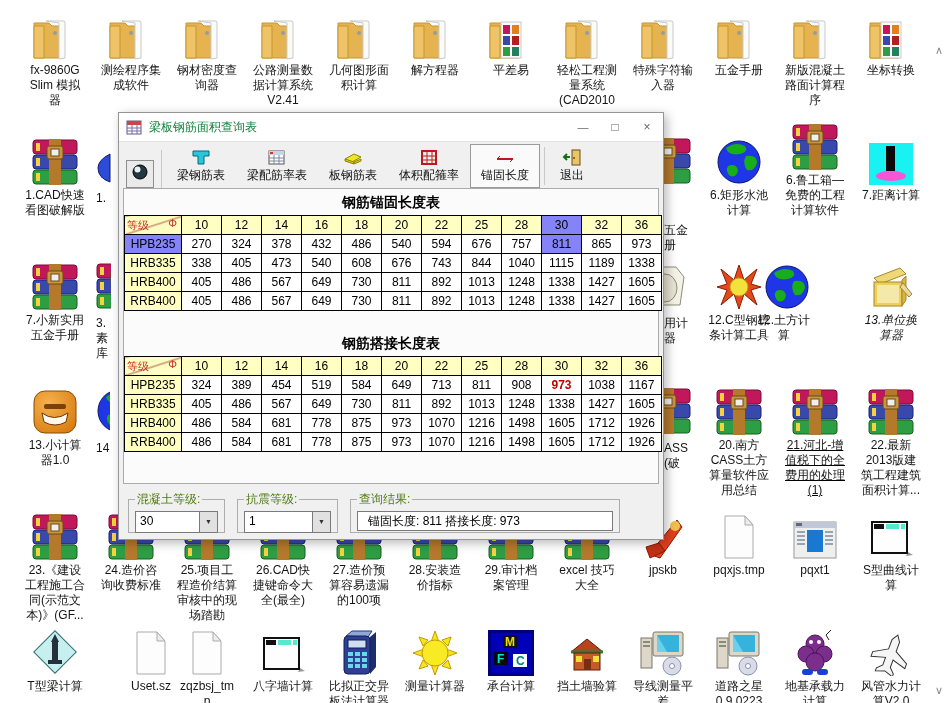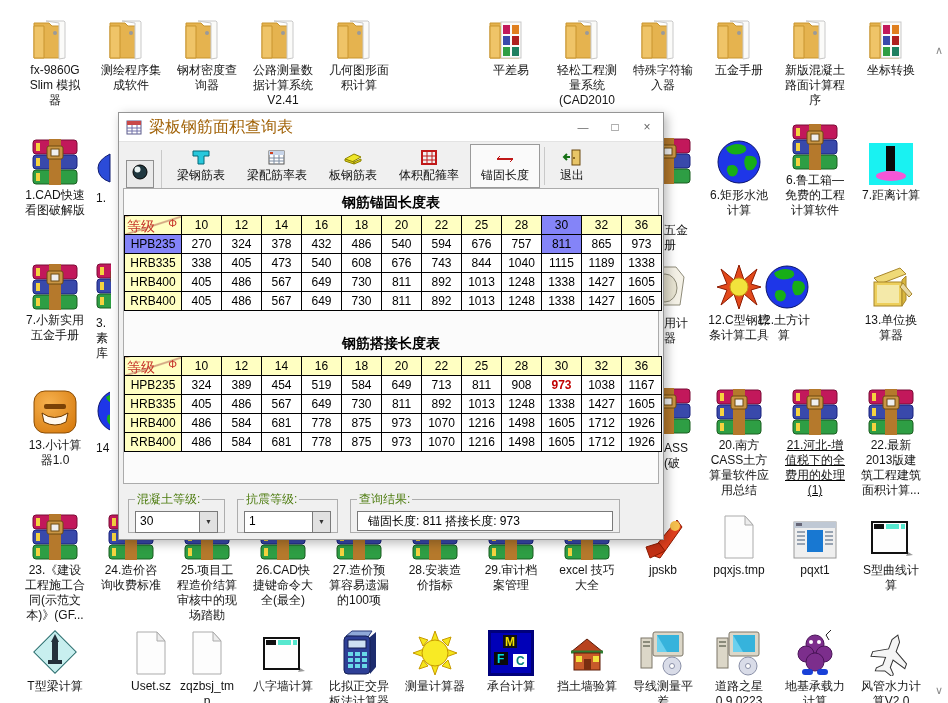--- a/index.html
+++ b/index.html
@@ -12,21 +12,21 @@
   .ic-label{margin-top:3px;font-size:12px;line-height:15px;text-align:center;color:#151515;word-break:break-all;}
   .desk-icon.frag{align-items:flex-start;}
   .frag .ic-img{justify-content:flex-start;}
   .frag .ic-label{text-align:left;}
   .scroll-glyph{position:absolute;right:2px;width:14px;text-align:center;font-size:11px;color:#8a8a8a;z-index:2;}
   
   .dialog{position:absolute;left:118px;top:112px;width:544px;height:426px;background:#F0F0F0;
           border:1px solid #959595;box-shadow:3px 3px 10px rgba(0,0,0,.28);z-index:10;}
   .titlebar{height:28px;background:#FFFFFF;display:flex;align-items:center;padding-left:7px;border-bottom:1px solid #E3E3E3;}
   .t-icon{width:17px;height:16px;margin-right:6px;display:flex;align-items:center;}
-  .t-text{flex:1;font-size:16px;color:#a16207;white-space:nowrap;overflow:hidden;font-family:Liberation Mono, monospace;}
+  .t-text{flex:1;font-size:12px;color:#15803d;white-space:nowrap;overflow:hidden;font-family:Liberation Mono, monospace;}
   .winbtn{width:32px;height:27px;display:flex;align-items:center;justify-content:center;font-size:12px;color:#666;}
   .winbtn.min{font-size:11px;}
   .toolbar{height:46px;background:#F0F0F0;display:flex;align-items:flex-end;padding:0 4px;}
   .logo-btn{width:26px;height:26px;background:#EAEAEA;border:1px solid #8f8f8f;display:flex;align-items:center;justify-content:center;margin:0 3px;}
   .vsep{width:1px;height:38px;background:#c9c9c9;margin:0 4px;}
   .tb-btn{height:42px;padding:0 10px;display:flex;flex-direction:column;align-items:center;justify-content:center;font-size:12px;color:#111;background:transparent;border:1px solid transparent;}
   .tb-btn .tb-ico{height:18px;display:flex;align-items:center;}
   .tb-btn.active{border:1px solid #9a9a9a;background:#FAFAFA;}
   
   .panel{position:absolute;left:4px;right:4px;top:75px;height:294px;background:#FBFBFB;border:1px solid #ABABAB;}
@@ -34,21 +34,21 @@
   .tbl-title.second{margin-top:24px;}
   .qtable{border-collapse:collapse;margin:3px auto 0;}
   .qtable td{border:1px solid #000;min-width:39px;width:39px;height:18px;text-align:center;
              font-size:12px;padding:0;background:#fff;color:#000;}
   .qtable td.rowhead,.qtable td.corner{min-width:56px;width:56px;}
   .qtable td.head,.qtable td.rowhead{background:#FFFFC2;}
   .qtable td.hl-blue{background:#8484F8;}
   .qtable td.hl-red{color:#C00000;font-weight:bold;}
   .qtable td.corner{position:relative;background-color:#FFFFC2;
      background-image:linear-gradient(to bottom right,transparent 47%,#B06050 50%,transparent 53%);}
-  .corner .cg{position:absolute;left:2px;top:2px;color:#C63228;font-size:14px;}
+  .corner .cg{position:absolute;left:2px;top:2px;color:#C63228;font-size:11px;}
   .corner .cp{position:absolute;right:4px;top:1px;color:#C63228;font-size:11px;}
   
   .ctrl-strip{position:absolute;left:0;right:0;top:371px;height:55px;display:flex;align-items:center;padding:0 9px;gap:12px;box-sizing:border-box;}
   fieldset.grp{border:1px solid #ADADAD;margin:0;padding:3px 6px 5px 6px;height:42px;box-sizing:border-box;background:transparent;}
   fieldset.grp legend{font-size:12px;color:#4d7c0f;padding:0 2px;}
   .grp1{width:97px;} .grp2{width:101px;} .grp3{width:270px;}
   .combo{display:flex;border:1px solid #7A7A7A;background:#fff;height:20px;align-items:stretch;}
   .combo .val{flex:1;padding-left:4px;font-size:12px;line-height:18px;color:#000;}
   .combo .arrow{width:17px;background:#E1E1E1;border-left:1px solid #7A7A7A;display:flex;align-items:center;justify-content:center;font-size:7px;color:#333;}
   .result-box{height:18px;border:1px solid #7A7A7A;background:#fff;font-size:12px;line-height:18px;padding-left:10px;color:#000;white-space:nowrap;overflow:hidden;}
@@ -105,20 +105,31 @@
       <div class="ic-img">
         <svg width="48" height="44">
           <path d="M3 7 h15 l3 3 h11 v32 H3 z" fill="#E5B34F" stroke="#C9952F"></path>
           <path d="M15 5 h18 l1 1 v36 l-6 1 V7 z" fill="#FBFBF9" stroke="#C9C9C9"></path>
           <circle cx="24" cy="17" r="2" fill="#9a9a9a"></circle>
           <path d="M3 10 h10 v32 H3 z" fill="#EFC468" stroke="#C9952F"></path>
         </svg>
       </div>
       <div class="ic-label">几何图形面<br>积计算</div>
     </div>
+    <div class="desk-icon" style="left: 395px; top: 12px;">
+      <div class="ic-img">
+        <svg width="48" height="44">
+          <path d="M3 7 h15 l3 3 h11 v32 H3 z" fill="#E5B34F" stroke="#C9952F"></path>
+          <path d="M15 5 h18 l1 1 v36 l-6 1 V7 z" fill="#FBFBF9" stroke="#C9C9C9"></path>
+          <circle cx="24" cy="17" r="2" fill="#9a9a9a"></circle>
+          <path d="M3 10 h10 v32 H3 z" fill="#EFC468" stroke="#C9952F"></path>
+        </svg>
+      </div>
+      <div class="ic-label">解方程器</div>
+    </div>
     <div class="desk-icon" style="left: 471px; top: 12px;">
       <div class="ic-img">
         <svg width="48" height="44">
           <path d="M3 7 h15 l3 3 h11 v32 H3 z" fill="#E5B34F" stroke="#C9952F"></path>
           <rect x="14" y="6" width="20" height="36" fill="#FBFBF9" stroke="#C9C9C9"></rect>
           <rect x="16" y="9" width="7" height="9" fill="#C2185B"></rect>
           <rect x="25" y="9" width="7" height="9" fill="#E08020"></rect>
           <rect x="16" y="20" width="7" height="9" fill="#3949AB"></rect>
           <rect x="25" y="20" width="7" height="9" fill="#B02020"></rect>
           <rect x="16" y="31" width="7" height="9" fill="#2E9E44"></rect>
@@ -323,21 +334,21 @@
       <div class="ic-img">
         <svg width="46" height="46">
           <circle cx="23" cy="23" r="21" fill="#1E36E8" stroke="#0A1470"></circle>
           <path d="M10 9 Q20 2 29 7 Q33 13 24 15 Q12 17 10 9z" fill="#17AE17"></path>
           <path d="M30 17 Q41 15 41 24 Q38 33 31 31 Q26 24 30 17z" fill="#17AE17"></path>
           <path d="M12 27 Q20 24 22 31 Q21 39 14 37 Q9 32 12 27z" fill="#17AE17"></path>
         </svg>
       </div>
       <div class="ic-label">12.土方计<br>算</div>
     </div>
-    <div class="desk-icon" style="left: 851px; top: 262px;">
+    <div class="desk-icon" style="left: 851px; top: 262px; font-style: italic;">
       <div class="ic-img">
         <svg width="46" height="46">
           <path d="M6 14 l26 -10 6 6 -26 10z" fill="#EFD977" stroke="#A8862A"></path>
           <rect x="6" y="18" width="28" height="24" fill="#EDCF5C" stroke="#A8862A"></rect>
           <rect x="9" y="21" width="22" height="18" fill="#F4E9A9"></rect>
           <path d="M34 42 V16 l4 -4 v24z" fill="#D9B73F" stroke="#A8862A"></path>
           <path d="M35 19 l9 11 -3 3 -9 -10z" fill="#E8D8A0" stroke="#A8862A"></path>
         </svg>
       </div>
       <div class="ic-label">13.单位换<br>算器</div>

